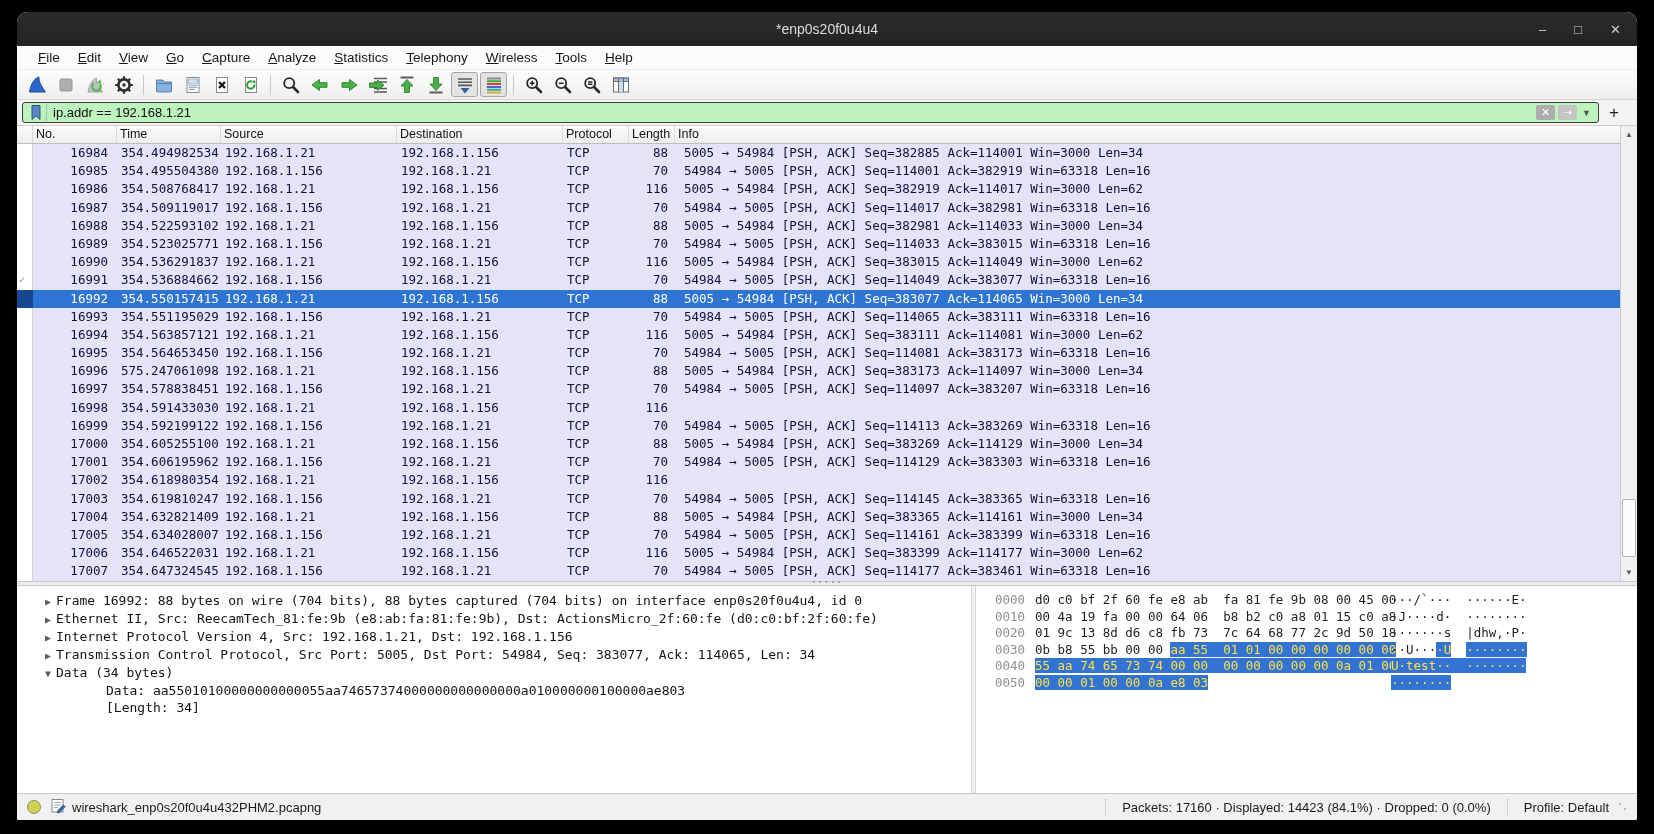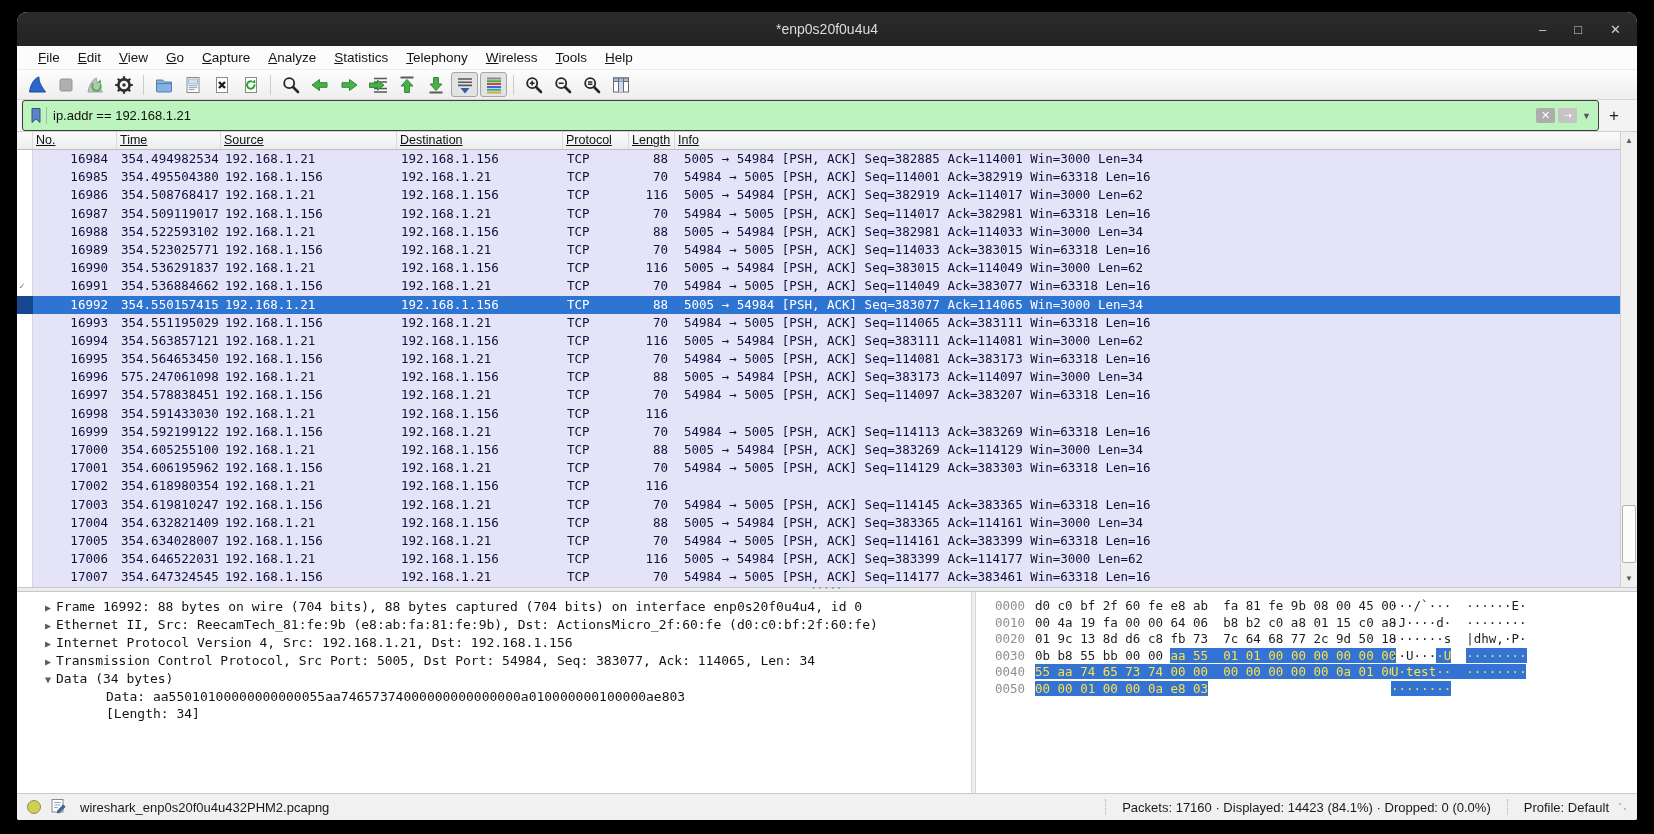--- a/index.html
+++ b/index.html
@@ -23,36 +23,36 @@
   .toolbar { flex:0 0 30px; background:linear-gradient(#fdfdfd,#eeeeee); border-bottom:1px solid #d5d5d5;
              display:flex; align-items:center; padding-left:6px; gap:2px; }
   .tb { width:27px; height:25px; display:flex; align-items:center; justify-content:center; border-radius:3px;
         border:1px solid transparent; }
   .tb.pressed { background:#e3e3e3; border:1px solid #a6a6a6; }
   .tb.disabled { opacity:.9; }
   .tsep { width:1px; height:20px; background:#cccccc; margin:0 4px; }
   
   .filterbar { flex:0 0 26px; background:#f3f3f3; border-bottom:1px solid #cfcfcf;
                display:flex; align-items:center; padding:0 8px 0 5px; }
-  .fbox { flex:1; height:31px; background:var(--filter-bg); border:1px solid #3e3e3e; border-radius:3px;
+  .fbox { flex:1; height:21px; background:var(--filter-bg); border:1px solid #3e3e3e; border-radius:3px;
           display:flex; align-items:center; padding:0 3px; }
   .fbookmark { display:flex; align-items:center; padding:0 3px; border-right:1px solid #9dbf9d; }
   .ftext { flex:1; font-size:13px; color:#101010; padding-left:6px; white-space:nowrap; overflow:hidden; }
   .fbtn { width:19px; height:15px; border-radius:2px; display:flex; align-items:center; justify-content:center;
           font-size:11px; color:#fff; margin-left:3px; }
   .fbtn.clear { background:#adadad; }
   .fbtn.apply { background:#c4c4c4; }
   .fcaret { color:#555; font-size:9px; padding:0 4px 0 5px; }
   .faddwrap { width:30px; text-align:center; }
   .fadd { font-size:17px; color:#222; }
   
   .plist { flex:0 0 455px; position:relative; background:#fff; }
   .pgrid { display:grid; grid-template-columns:16px 84px 104px 176px 166px 66px 46px 1fr; }
   .phead { height:18px; background:linear-gradient(#fbfbfb,#ededed); border-bottom:1px solid #bdbdbd;
-           font-size:12.5px; color:#111;text-decoration:underline; }
+           font-size:12.5px; color:#111; }
   .phc { border-right:1px solid #dadada; padding:1px 0 0 3px; white-space:nowrap; overflow:hidden; }
   .prows { height:437px; overflow:hidden; font-family:"DejaVu Sans Mono",monospace; font-size:12.5px; }
   .prow { height:18.2px; line-height:18.3px; background:var(--tcp-bg); color:#10103a; white-space:nowrap; }
   .prow > div { overflow:hidden; }
   .prow.sel { background:var(--sel-bg); color:#fff; }
   .gut { background:#fff; border-right:1px solid #d6d6d6; position:relative; }
   .prow.sel .gut { background:#17488f; border-right-color:#17488f; }
   .gmark { position:absolute; left:2px; top:0; color:#8a8a8a; font-size:10px; }
   .c-no { text-align:right; padding-right:9px; }
   .c-time, .c-src, .c-dst, .c-proto { padding-left:4px; }
@@ -82,21 +82,21 @@
   .hexpane { flex:1; padding:6px 0 0 19px; font-family:"DejaVu Sans Mono",monospace; font-size:12.5px;
              line-height:16.6px; white-space:pre; color:#1e1e1e; overflow:hidden; }
   .off { display:inline-block; width:40px; color:#8f8f8f; }
   .hx { display:inline-block; width:356px; }
   .sel-b { background:var(--hex-sel); color:#fde047; }
   
   .statusbar { flex:0 0 27px; background:#f1f1f1; border-top:1px solid #c9c9c9; display:flex;
                align-items:center; padding:0 8px 0 10px; font-size:13px; color:#1a1a1a; }
   .expert { width:14px; height:14px; border-radius:50%; background:var(--expert); border:1px solid #8e8e66;
             margin-right:9px; }
-  .fname { margin-left:14px; white-space:nowrap; }
+  .fname { margin-left:6px; white-space:nowrap; }
   .sspacer { flex:1; }
   .ssep { width:1px; height:16px; border-left:1px dotted #b5b5b5; margin:0 16px; }
   .grip { width:12px; height:12px; margin-left:8px;
           background:radial-gradient(circle at 3px 3px,#bbb 1px,transparent 1.2px),
                      radial-gradient(circle at 8px 8px,#bbb 1px,transparent 1.2px); }
 </style>
 </head>
 <body>
 
 <div class="win">

